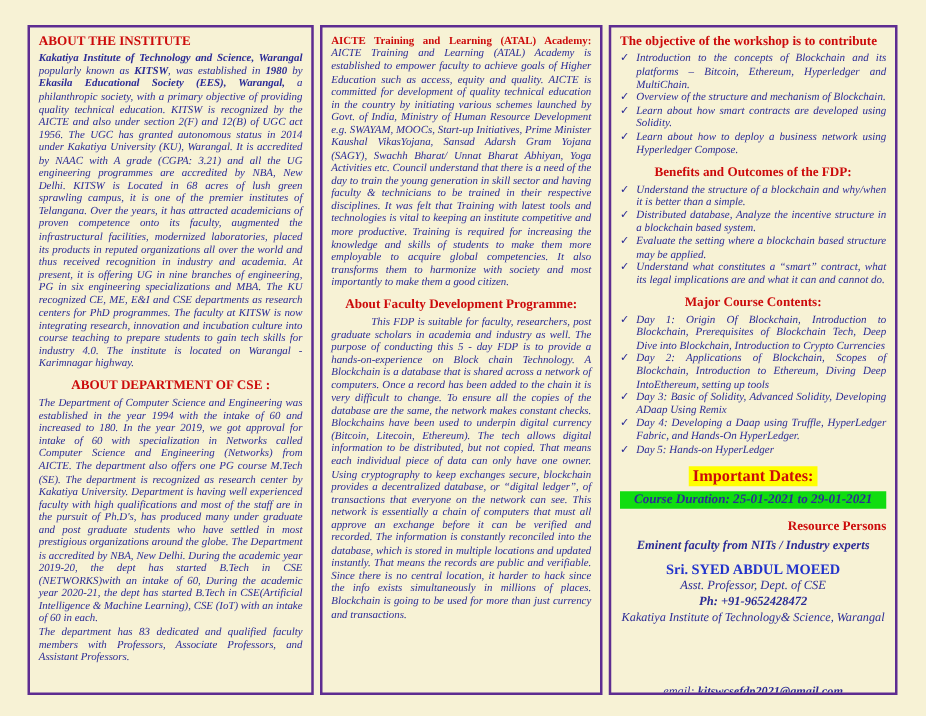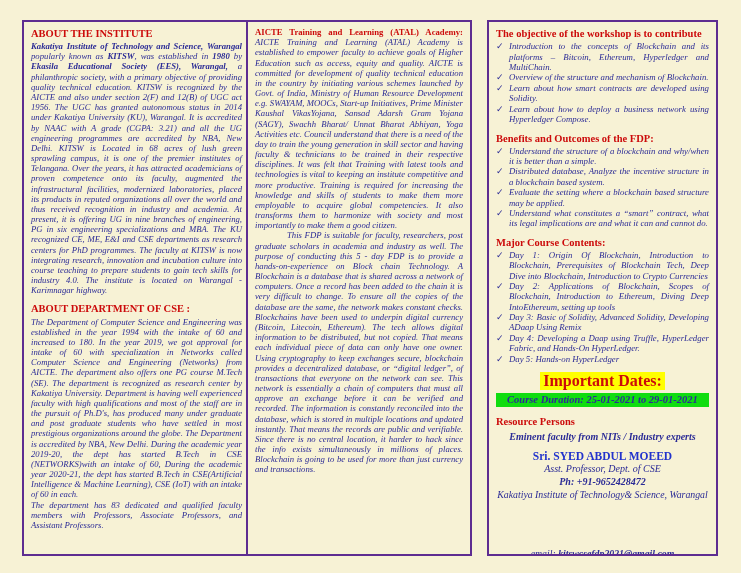--- a/index.html
+++ b/index.html
@@ -11,32 +11,32 @@
   }
   .col{
     position:absolute;top:20px;height:536px;
     border:2px solid var(--panel_border,#5e2d91);
     box-sizing:border-box;
     padding:5px 7px;
     overflow:hidden;
     background:var(--page_bg,#f7f2d5);
   }
   #col1{left:22px;width:229px;}
-  #col2{left:246px;width:226px;}
+  #col2{left:256px;width:226px;}
   #col3{left:487px;width:231px;}
 
   .head{
     color:var(--heading_red,#cc0b0b);
     font-weight:bold;
     font-style:normal;
     font-size:10.5px;
     margin:0 0 1px 0;
     line-height:1.25;
   }
-  .mt{margin-top:7px;}
+  .mt{margin-top:7px;text-align:center;}
   .body{
     color:var(--body_navy,#2b2b96);
     font-style:italic;
     font-size:8.7px;
     line-height:1.17;
     text-align:justify;
     margin:0;
   }
   .body .b{font-weight:bold;}
   .body .r{color:var(--heading_red,#cc0b0b);font-weight:bold;font-style:normal;}
@@ -52,21 +52,21 @@
     flex:0 0 13px;color:var(--body_navy,#2b2b96);
     font-style:normal;font-size:9px;line-height:1.2;
   }
   .li-text{flex:1;text-align:justify;}
 
   .center-block{text-align:center;margin-top:8px;}
   .impdates{
     display:inline-block;
     background:var(--highlight_yellow,#ffff00);
     color:var(--heading_red,#cc0b0b);
-    font-weight:bold;font-size:16px;
+    font-weight:bold;font-size:13px;
     padding:0 3px;
   }
   .duration{
     display:block;
     background:var(--highlight_green,#10dd10);
     color:var(--body_navy,#23238c);
     font-weight:bold;font-style:italic;
     font-size:10.5px;line-height:1.3;
     text-align:center;margin-top:3px;
   }
@@ -103,20 +103,21 @@
 <section class="col" id="col1">
   <h3 class="head">ABOUT THE INSTITUTE</h3>
   <p class="body"><span class="b">Kakatiya Institute of Technology and Science, Warangal</span><span> popularly known as </span><span class="b">KITSW</span><span>, was established in </span><span class="b">1980</span><span> by </span><span class="b">Ekasila Educational Society (EES), Warangal,</span><span> a philanthropic society, with a primary objective of providing quality technical education. KITSW is recognized by the AICTE and also under section 2(F) and 12(B) of UGC act 1956. The UGC has granted autonomous status in 2014 under Kakatiya University (KU), Warangal. It is accredited by NAAC with A grade (CGPA: 3.21) and all the UG engineering programmes are accredited by NBA, New Delhi. KITSW is Located in 68 acres of lush green sprawling campus, it is one of the premier institutes of Telangana. Over the years, it has attracted academicians of proven competence onto its faculty, augmented the infrastructural facilities, modernized laboratories, placed its products in reputed organizations all over the world and thus received recognition in industry and academia. At present, it is offering UG in nine branches of engineering, PG in six engineering specializations and MBA. The KU recognized CE, ME, E&amp;I and CSE departments as research centers for PhD programmes. The faculty at KITSW is now integrating research, innovation and incubation culture into course teaching to prepare students to gain tech skills for industry 4.0. The institute is located on Warangal - Karimnagar highway.</span></p>
   <h3 class="head mt">ABOUT  DEPARTMENT OF CSE :</h3>
   <p class="body"><span>The Department of Computer Science and Engineering was established in the year 1994 with the intake of 60 and increased to 180. In the year 2019, we got approval for intake of 60 with specialization in Networks called Computer Science and Engineering (Networks) from AICTE. The department also offers one PG course M.Tech (SE). The department is recognized as research center by Kakatiya University. Department is having well experienced faculty with high qualifications and most of the staff are in the pursuit of Ph.D's, has produced many under graduate and post graduate students who have settled in most prestigious organizations around the globe. The Department is accredited by NBA, New Delhi. During the academic year 2019-20, the dept has started B.Tech in CSE (NETWORKS)with an intake of 60, During the academic year 2020-21, the dept has started B.Tech in CSE(Artificial Intelligence &amp; Machine Learning), CSE (IoT) with an intake of 60 in each.</span></p>
   <p class="body"><span>The department has 83 dedicated and qualified faculty members with Professors, Associate Professors, and Assistant Professors.</span></p>
 </section>
 
 <section class="col" id="col2">
   <p class="body"><span class="r">AICTE Training and Learning (ATAL) Academy: </span><span>AICTE Training and Learning (ATAL) Academy is established to empower faculty to achieve goals of Higher Education such as access, equity and quality. AICTE is committed for development of quality technical education in the country by initiating various schemes launched by Govt. of India, Ministry of Human Resource Development e.g. SWAYAM, MOOCs, Start-up Initiatives, Prime Minister Kaushal VikasYojana, Sansad Adarsh Gram Yojana (SAGY), Swachh Bharat/ Unnat Bharat Abhiyan, Yoga Activities etc. Council understand that there is a need of the day to train the young generation in skill sector and having faculty &amp; technicians to be trained in their respective disciplines. It was felt that Training with latest tools and technologies is vital to keeping an institute competitive and more productive. Training is required for increasing the knowledge and skills of students to make them more employable to acquire global competencies. It also transforms them to harmonize with society and most importantly to make them a good citizen.</span></p>
+  <h3 class="head mt">About Faculty Development Programme:</h3>
   <p class="body indent"><span>This FDP is suitable for faculty, researchers, post graduate scholars in academia and industry as well. The purpose of conducting this 5 - day FDP is to provide a hands-on-experience on Block chain Technology. A Blockchain is a database that is shared across a network of computers. Once a record has been added to the chain it is very difficult to change. To ensure all the copies of the database are the same, the network makes constant checks. Blockchains have been used to underpin digital currency (Bitcoin, Litecoin, Ethereum). The tech allows digital information to be distributed, but not copied. That means each individual piece of data can only have one owner. Using cryptography to keep exchanges secure, blockchain provides a decentralized database, or “digital ledger”, of transactions that everyone on the network can see. This network is essentially a chain of computers that must all approve an exchange before it can be verified and recorded. The information is constantly reconciled into the database, which is stored in multiple locations and updated instantly. That means the records are public and verifiable. Since there is no central location, it harder to hack since the info exists simultaneously in millions of places. Blockchain is going to be used for more than just currency and transactions.</span></p>
 </section>
 
 <section class="col" id="col3">
   <h3 class="head">The objective of the workshop is to contribute</h3>
   <ul class="list">
     <li>
         <span class="chk">✓</span>
         <span class="li-text">Introduction to the concepts of Blockchain and its platforms – Bitcoin, Ethereum, Hyperledger and MultiChain.</span>
       </li>
@@ -177,21 +178,21 @@
         <span class="li-text">Day 5: Hands-on HyperLedger</span>
       </li>
   </ul>
 
   <div class="center-block">
     <span class="impdates">Important Dates:</span>
     <div class="duration">Course Duration: 25-01-2021 to 29-01-2021</div>
   </div>
 
   <div class="center-block">
-    <div class="head" style="text-align:left;">Resource Persons</div>
+    <div class="head" style="text-align:right;">Resource Persons</div>
     <div class="res-text">Eminent faculty from NITs / Industry experts</div>
   </div>
 
   <div class="center-block">
     <div class="name">Sri. SYED ABDUL MOEED</div>
     <div class="desig">Asst. Professor, Dept. of CSE</div>
     <div class="phone">Ph: +91-9652428472</div>
     <div class="inst-line">Kakatiya Institute of Technology&amp; Science, Warangal</div>
     <div class="email-line"><span>email: </span><b>kitswcsefdp2021@gmail.com</b></div>
   </div>

